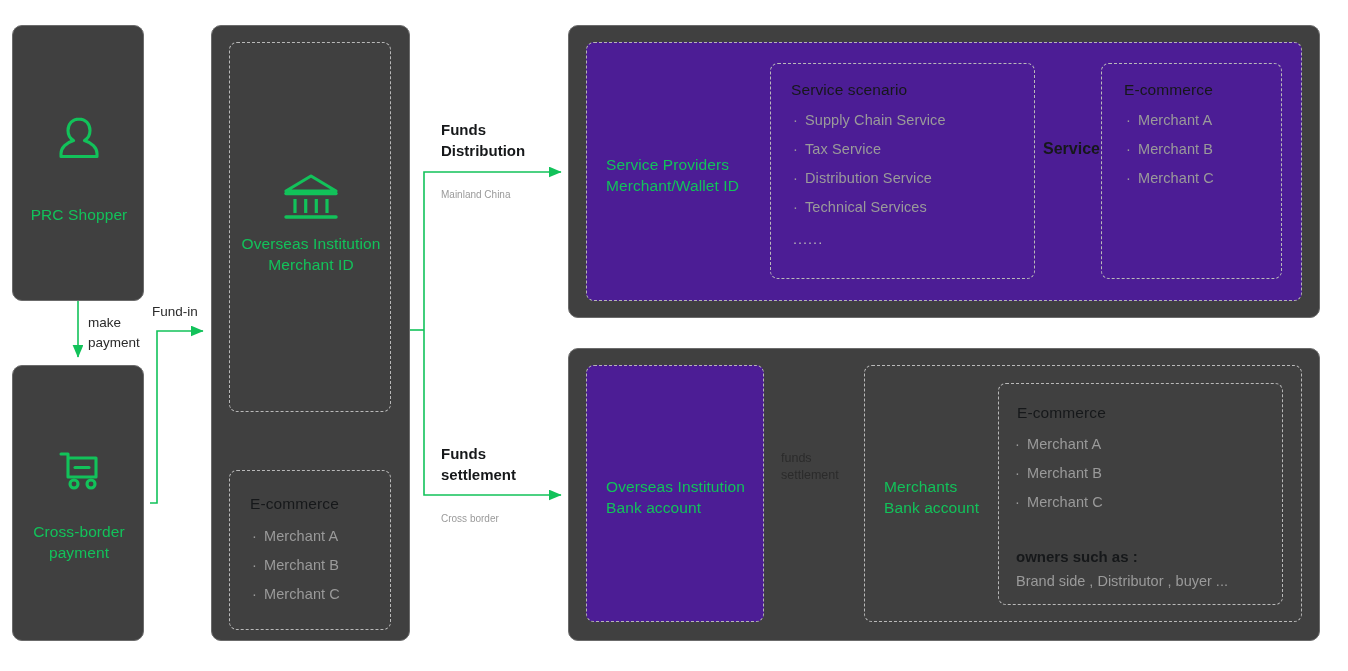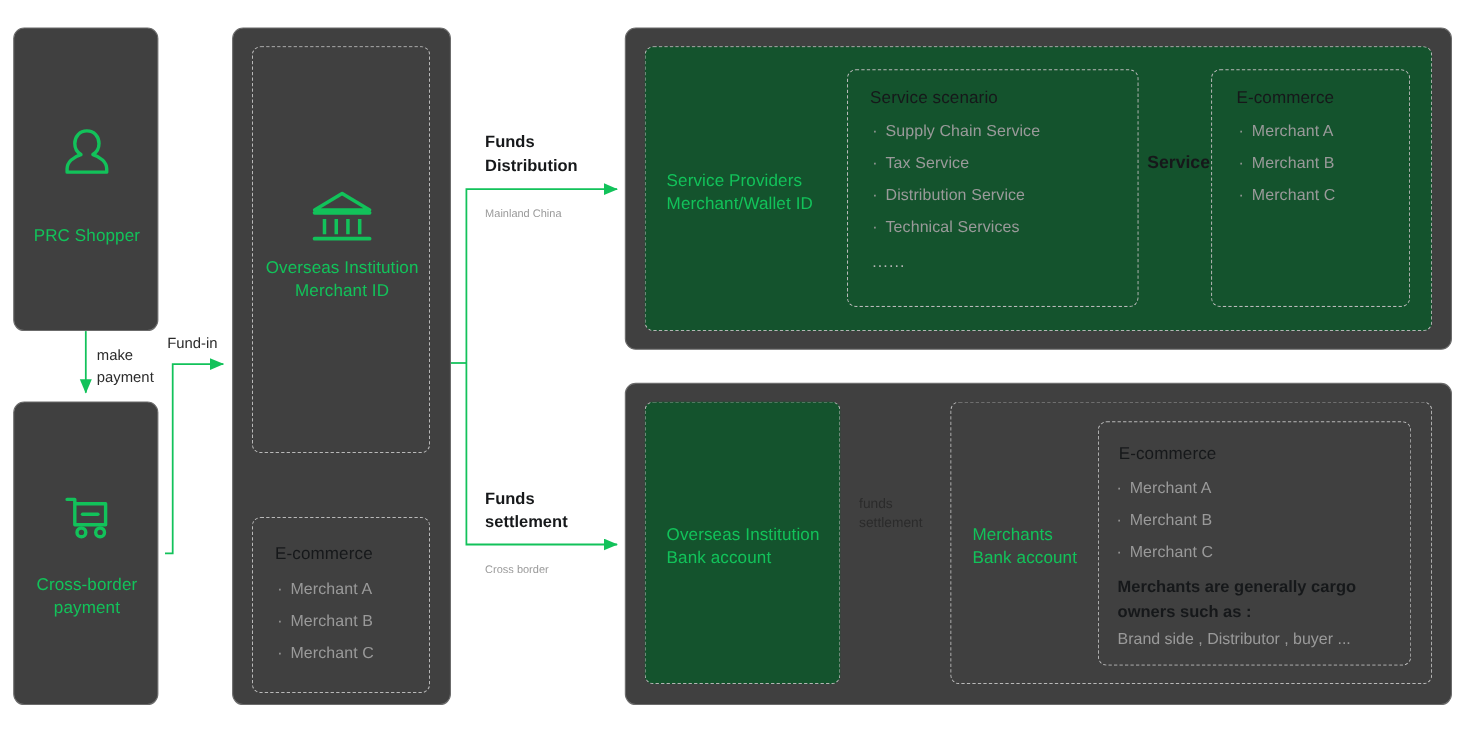--- a/index.html
+++ b/index.html
@@ -24,21 +24,21 @@
     box-sizing:border-box;
   }
   .dashed-box{
     position:absolute;
     border:1.5px dashed #b9b9b9;
     border-radius:8px;
     box-sizing:border-box;
     background:transparent;
   }
   .dashed-box.tint{
-    background:#14532d;
+    background:#4c1d95;
     border-color:#b4b4b4;
   }
 
   
   .green-label{
     position:absolute;
     color:#12c25a;
     font-size:15.5px;
     line-height:21px;
     text-align:center;
@@ -295,19 +295,19 @@
   </div>
 
   <div class="dashed-box" style="left:998px;top:383px;width:285px;height:222px;">
     <div class="hdr" style="left:18px;top:18px;">E-commerce</div>
     <div class="bullet-list" style="left:16px;top:46px;">
       <div class="bi">Merchant A</div>
       <div class="bi">Merchant B</div>
       <div class="bi">Merchant C</div>
     </div>
     <div class="note-bold" style="left:17px;top:138px;width:260px;">
-      <span>Merchants are generally cargo</span><br>
+      <br>
       <span>owners such as :</span>
     </div>
     <div class="note-grey" style="left:17px;top:186px;width:265px;">Brand side , Distributor , buyer ...</div>
   </div>
 
 </div>
 
 </body></html>

